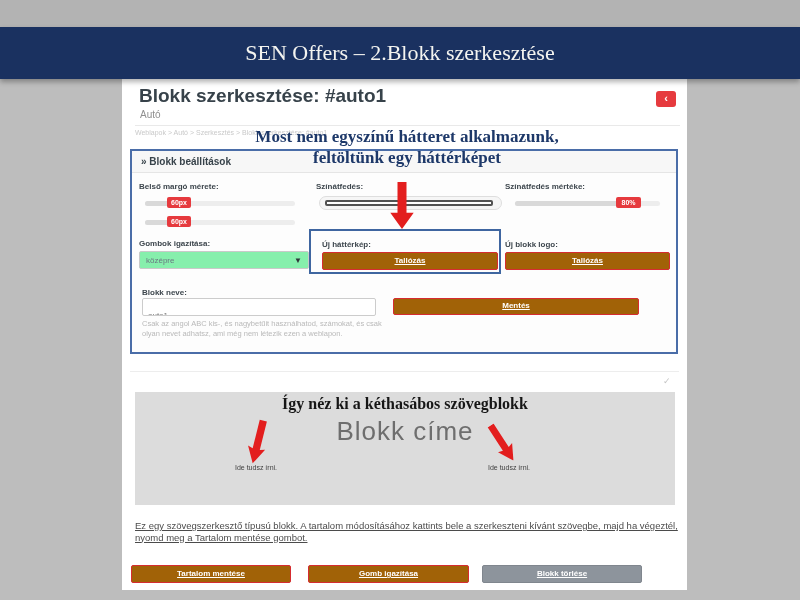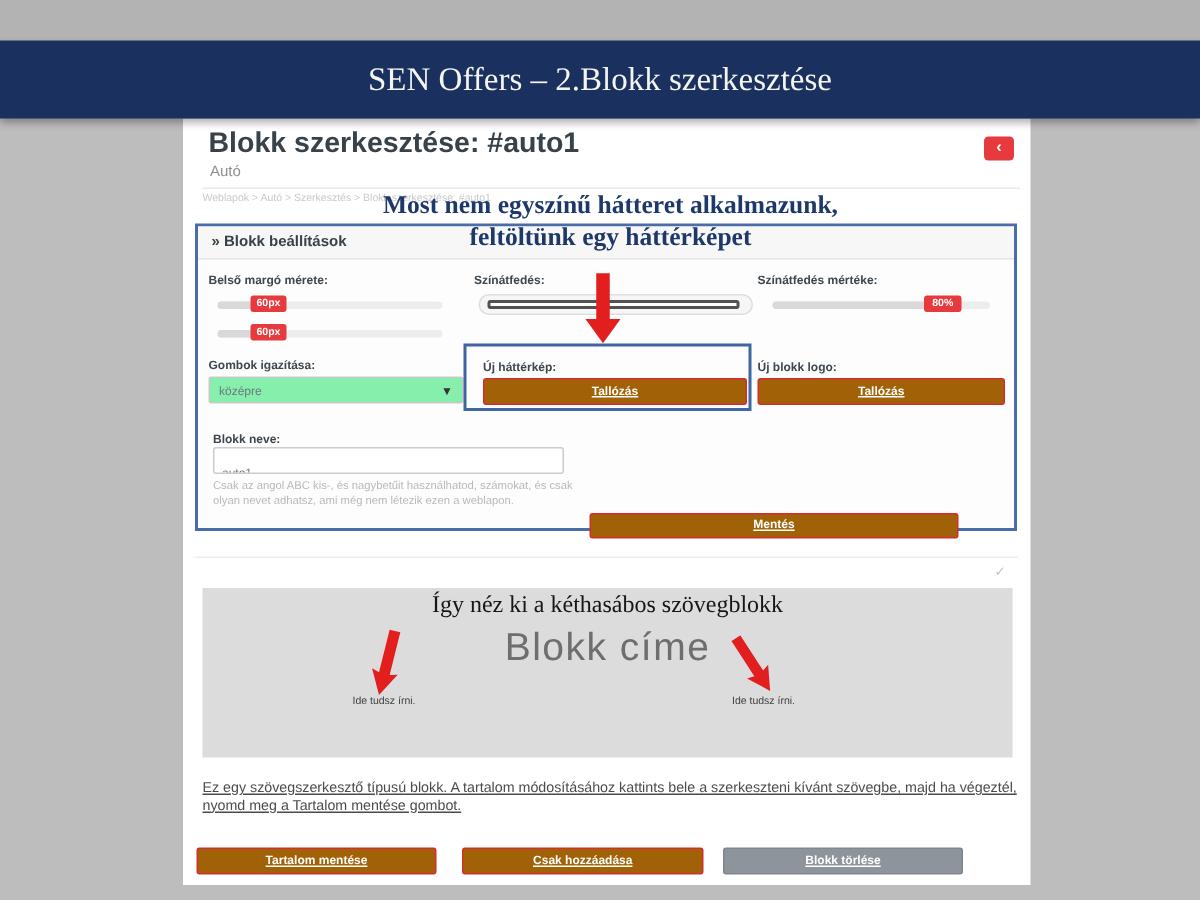--- a/index.html
+++ b/index.html
@@ -42,32 +42,32 @@
   .red-btn{background:#a16207;border:1px solid #d62c30;border-radius:2px;color:#fff;
            font-size:8px;font-weight:bold;text-align:center;text-decoration:underline;}
   .gray-btn{background:#8d949c;border:1px solid #80868e;border-radius:2px;color:#fff;
             font-size:8px;font-weight:bold;text-align:center;text-decoration:underline;}
   .browse1{position:absolute;left:190px;top:101px;width:174px;height:16px;line-height:15px;}
   .browse2{position:absolute;left:373px;top:101px;width:163px;height:16px;line-height:15px;}
   .hl-box{position:absolute;left:177px;top:78px;width:188px;height:41px;border:2px solid #3f66a0;z-index:4;}
   .name-input{position:absolute;left:10px;top:147px;width:234px;height:15px;border:1px solid #ccc;
               border-radius:2px;font-size:8px;color:#777;padding:16px 0 0 5px;box-sizing:border-box;
               font-family:"Liberation Sans",sans-serif;background:#fff;}
-  .save-btn{position:absolute;left:261px;top:147px;width:244px;height:15px;line-height:14px;margin-top:44px;}
+  .save-btn{position:absolute;left:261px;top:147px;width:244px;height:15px;line-height:14px;}
   .help{position:absolute;left:10px;top:168px;width:248px;font-size:7.5px;color:#b9b9b9;line-height:9.5px;}
 
   
   .arrow-straight{position:absolute;left:262px;top:100px;width:36px;height:53px;z-index:12;}
   .hr2{position:absolute;left:8px;top:292px;width:549px;height:1px;background:#ededed;}
   .grip{position:absolute;left:541px;top:297px;font-size:9px;color:#c4c4c4;}
 
   
   .preview{position:absolute;left:13px;top:313px;width:540px;height:113px;background:#dcdcdc;}
   .anno-preview{position:absolute;left:0;top:3px;width:540px;text-align:center;
-                font-family:"Liberation Serif",serif;font-weight:normal;font-size:16px;color:#161616;}
+                font-family:"Liberation Serif",serif;font-weight:bold;font-size:16px;color:#161616;}
   .preview-title{position:absolute;left:0;top:24px;width:540px;text-align:center;
                  font-size:26px;color:#6e6e6e;letter-spacing:1px;}
   .arr-l{position:absolute;left:112px;top:27px;width:22px;height:46px;transform:rotate(14deg);}
   .arr-r{position:absolute;left:356px;top:30px;width:22px;height:42px;transform:rotate(-33deg);}
   .ide{position:absolute;top:72px;font-size:7px;color:#3f3f3f;}
   .ide-l{left:100px;}
   .ide-r{left:353px;}
 
   
   .description{position:absolute;left:13px;top:441px;width:548px;font-size:9.5px;color:#4b4b4b;line-height:11.5px;text-decoration:underline;}
@@ -159,16 +159,16 @@
       <svg class="arr-r" viewBox="0 0 30 60">
         <polygon points="10,0 20,0 20,40 27,38 15,60 3,38 10,40" fill="#e31e1e"></polygon>
       </svg>
       <div class="ide ide-l">Ide tudsz írni.</div>
       <div class="ide ide-r">Ide tudsz írni.</div>
     </div>
 
     <div class="description">Ez egy szövegszerkesztő típusú blokk. A tartalom módosításához kattints bele a szerkeszteni kívánt szövegbe, majd ha végeztél, nyomd meg a Tartalom mentése gombot.</div>
 
     <div class="red-btn fbtn fb1">Tartalom mentése</div>
-    <div class="red-btn fbtn fb2">Csak hozzáadása</div>
+    <div class="red-btn fbtn fb2">Gomb igazítása</div>
     <div class="gray-btn fbtn fb3">Blokk törlése</div>
   </div>
 </div>
 
 </body></html>

